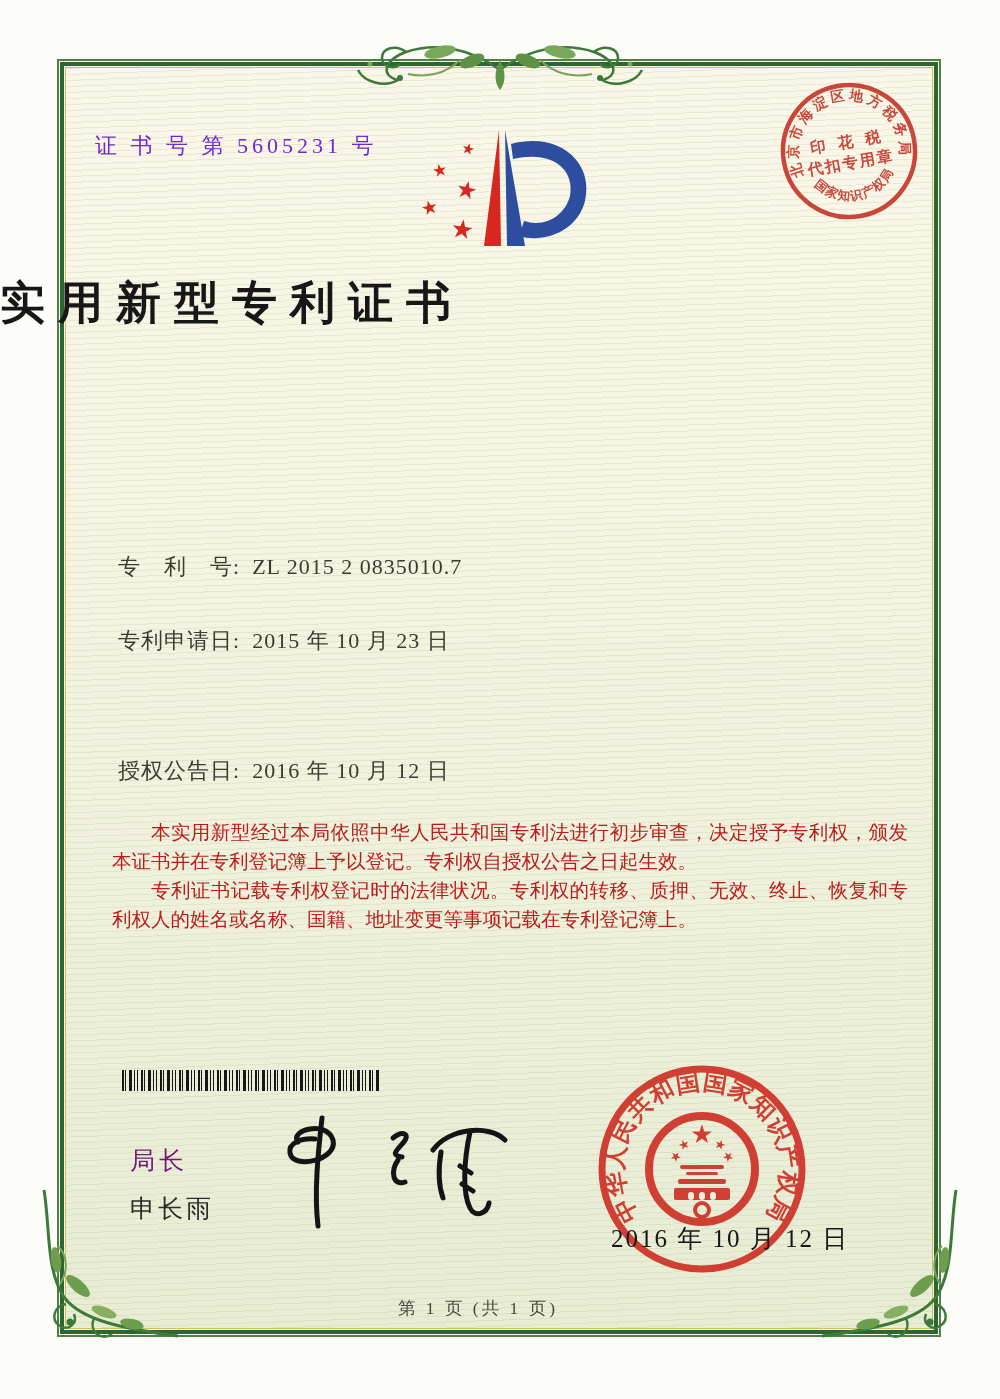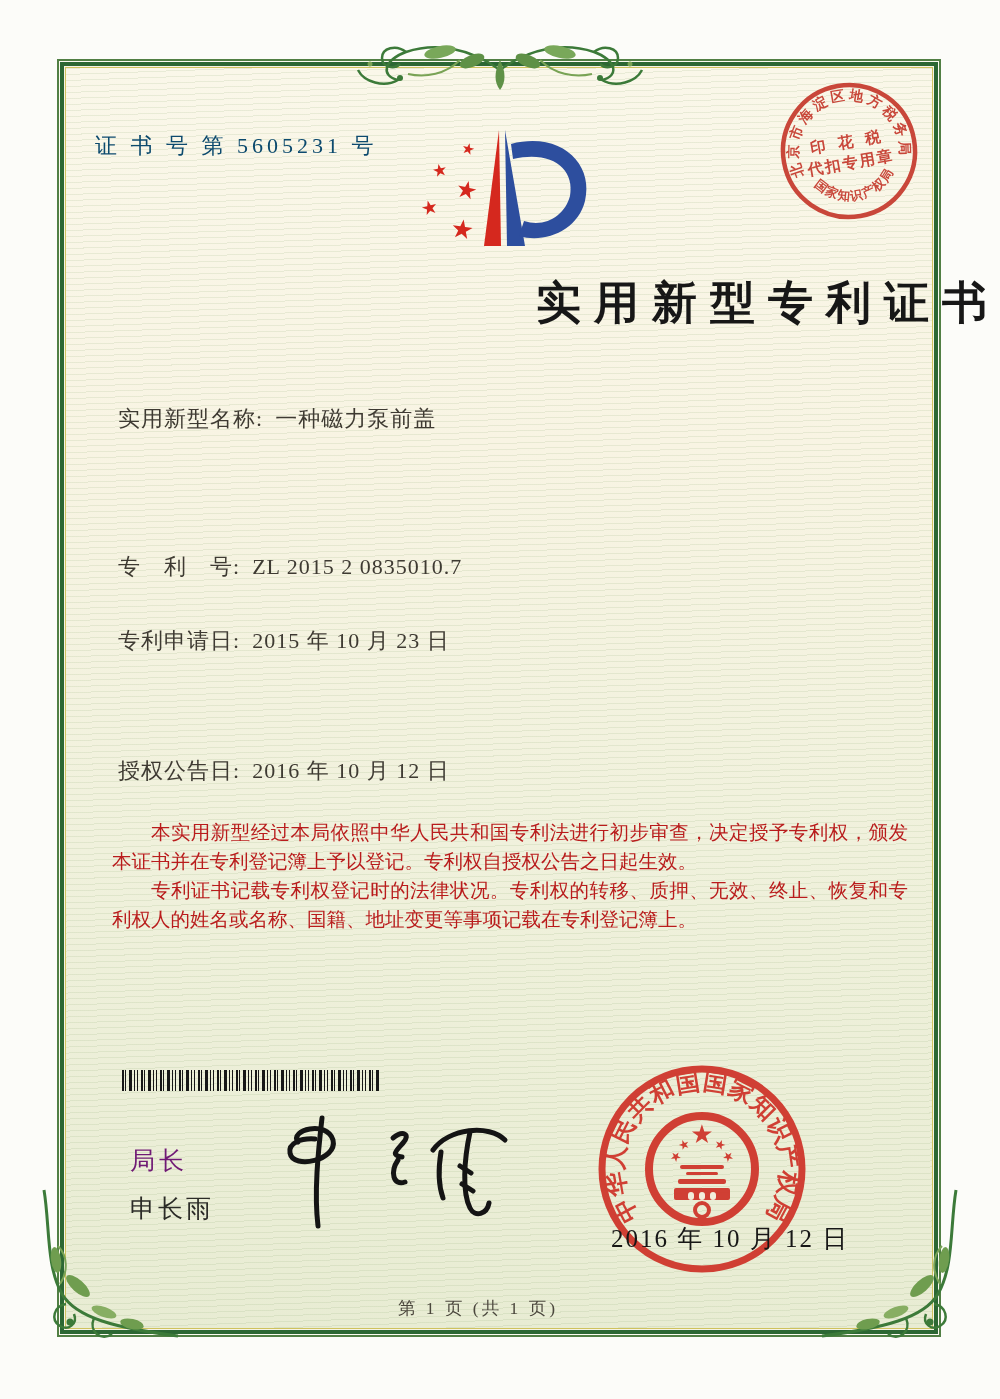--- a/index.html
+++ b/index.html
@@ -14,23 +14,23 @@
     box-sizing:border-box;border:2px solid #517f44;padding:1px;background:#fbfaf0;
   }
   .frame-mid{width:100%;height:100%;box-sizing:border-box;border:4px solid #2c6733;padding:1px;background:#f6f3e4;}
   .paper{
     width:100%;height:100%;box-sizing:border-box;border:1px solid #cfc25e;
     background:
       repeating-linear-gradient(178deg, rgba(140,170,115,0.16) 0px, rgba(140,170,115,0.16) 1px, rgba(0,0,0,0) 1px, rgba(0,0,0,0) 6px),
       linear-gradient(180deg,#faf7e9 0%,#f8f4e3 30%,#f0f1dc 62%,#e8ecd3 100%);
   }
   .abs{position:absolute;}
-  .cert-number{left:95px;top:131px;font-size:22px;letter-spacing:4px;color:#0c4a6e;}
+  .cert-number{left:95px;top:131px;font-size:22px;letter-spacing:4px;color:#6d28d9;}
   .logo{left:403px;top:118px;}
-  .title{left:0;top:273px;width:100%;text-align:right;font-size:45px;font-weight:600;
+  .title{left:0;top:273px;width:100%;text-align:left;font-size:45px;font-weight:600;
          letter-spacing:13px;color:#171717;}
   .field{left:118px;font-size:22px;color:#3e3a32;letter-spacing:1px;white-space:nowrap;}
   .field .val{margin-left:12px;}
   .f0{top:404px;} .f1{top:478px;} .f2{top:552px;} .f3{top:626px;} .f4{top:699px;} .f5{top:756px;}
   .body-text{left:112px;top:818px;width:796px;font-size:19.5px;line-height:29px;
              color:#b91c1c;text-align:justify;}
   .body-text p{margin:0;text-indent:2em;}
   .barcode{left:122px;top:1070px;width:257px;height:21px;
     background:repeating-linear-gradient(90deg,
       #171717 0 2px, transparent 2px 3px,
@@ -113,23 +113,20 @@
       <text x="28" y="96" font-size="19" transform="rotate(-14 28 96)">★</text>
       <text x="58" y="120" font-size="26" transform="rotate(8 58 120)">★</text>
     </g>
     <path d="M96,12 L81,128 L98,128 Z" fill="#d5281e"></path>
     <path d="M102,12 L104,128 L122,128 Z" fill="#2d4e9e"></path>
     <path d="M108,26 C158,13 191,46 182,83 C175,112 142,126 116,118 L121,103 C143,110 162,97 167,78 C172,51 149,32 110,41 Z" fill="#2d4e9e"></path>
   </svg>
 
   <div class="abs title">实用新型专利证书</div>
 
-  <div class="abs field f0">
-    <span>实用新型名称:</span><span class="val">一种磁力泵前盖</span>
-  </div>
   <div class="abs field f2">
     <span>专　利　号:</span><span class="val">ZL 2015 2 0835010.7</span>
   </div>
   <div class="abs field f3">
     <span>专利申请日:</span><span class="val">2015 年 10 月 23 日</span>
   </div>
   <div class="abs field f5">
     <span>授权公告日:</span><span class="val">2016 年 10 月 12 日</span>
   </div>
 

